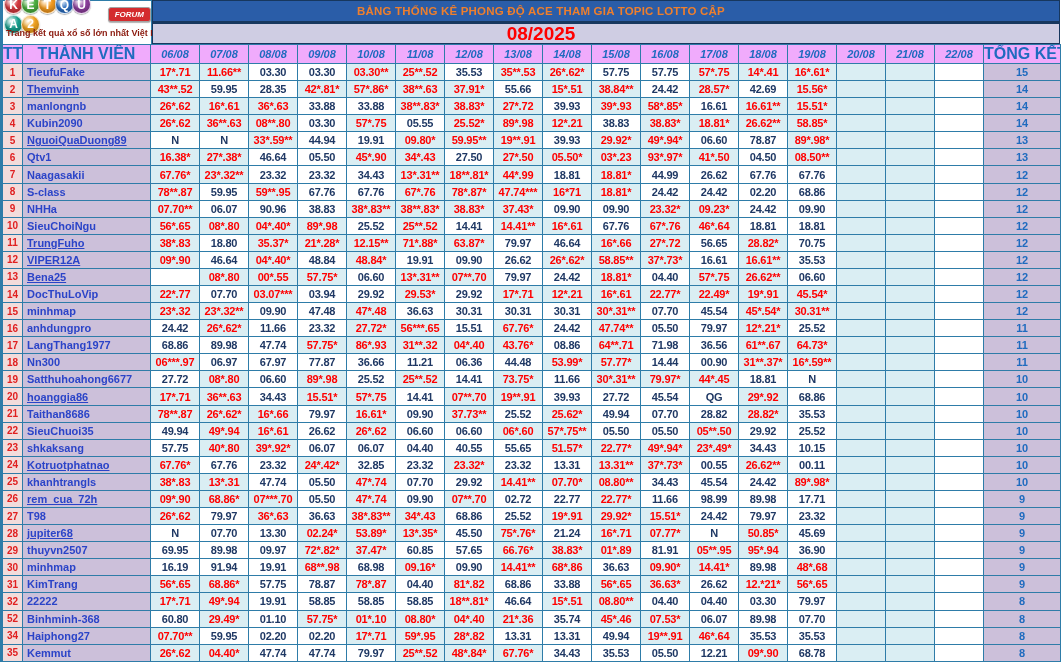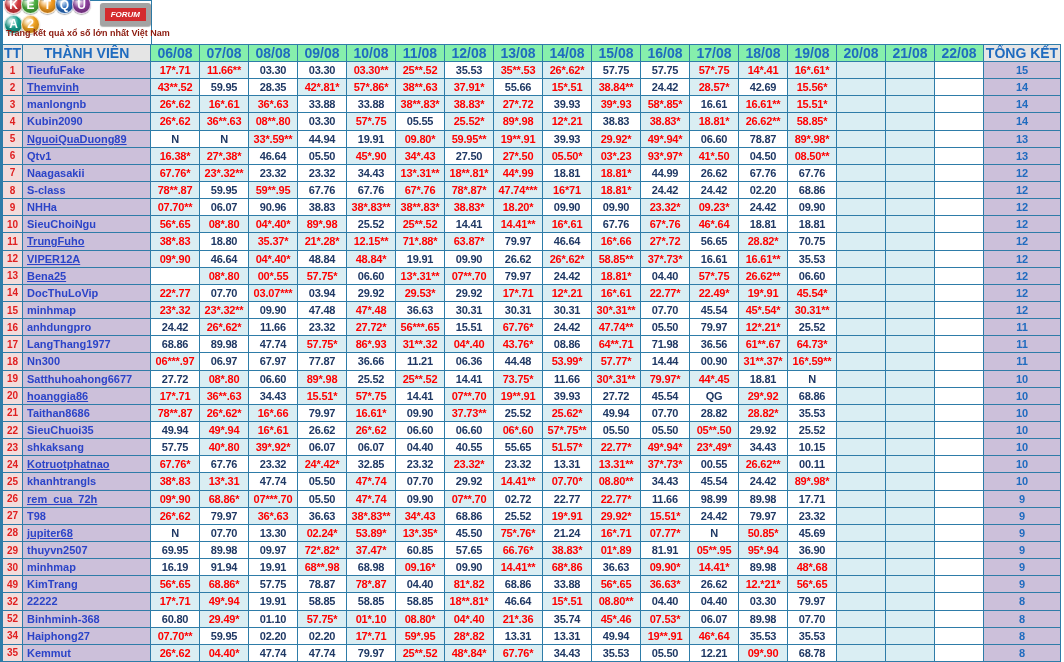--- a/index.html
+++ b/index.html
@@ -9,39 +9,39 @@
   
   #logo-box { position:absolute; left:0; top:0; width:150px; height:44px; background:#fff;
               border:1px solid #2e7ca8; border-bottom:none; padding:2px 0 0 3px; }
   .letters { display:flex; align-items:center; height:22px; }
   .bubble { display:inline-flex; align-items:center; justify-content:center;
             width:19px; height:19px; border-radius:50%; color:#fff; font-weight:bold;
             font-size:12px; margin-left:-2px; border:1px solid rgba(255,255,255,.7);
             box-shadow:inset 0 -3px 4px rgba(0,0,0,.25), 0 1px 1px rgba(0,0,0,.3); }
   #forum-badge { display:inline-block; margin-left:4px; background:#d42b2e; color:#fff;
                  font-style:italic; font-weight:bold; font-size:8px; padding:2px 6px;
-                 border-radius:3px; border:5px solid #a3a3a3; box-shadow:0 1px 1px rgba(0,0,0,.3); }
+                 border-radius:3px; border:1px solid #a3a3a3; box-shadow:0 1px 1px rgba(0,0,0,.3); }
   #tagline { font-size:9px; font-weight:bold; color:#8b1a0e; margin-top:3px; white-space:nowrap; }
   #title-band { position:absolute; left:150px; top:0; width:908px; height:22px;
                 background:#2a5da8; border:1px solid #17375e; display:flex; align-items:center;
                 justify-content:center; padding-right:130px; }
   #title-band .t { color:#ee7f2d; font-weight:bold; font-size:11.5px; letter-spacing:.2px; }
   #month-band { position:absolute; left:150px; top:22px; width:908px; height:22px;
                 background:#cfcde3; border:1px solid #17375e; border-top:2px solid #17375e;
                 display:flex; align-items:center; justify-content:center; padding-right:130px; }
   #month-band .m { color:#f00; font-weight:bold; font-size:19px; }
   
   table { position:absolute; left:0; top:44px; width:1058px; height:618px;
           border-collapse:collapse; table-layout:fixed; }
   td, th { border:1px solid #2e7ca8; overflow:hidden; white-space:nowrap;
            font-weight:bold; text-align:center; padding:0; }
   tr { height:17px; }
   tr.hdr { height:16px; }
-  .h-peach { background:#e5e5e5; color:#1f6bbf; font-size:14px; }
-  .h-date  { background:#86efac; color:#1f6bbf; font-size:14px; }
+  .h-peach { background:#f0abfc; color:#1f6bbf; font-size:16px; }
+  .h-date  { background:#f0abfc; color:#1f6bbf; font-size:11px;font-style:italic; }
   .tt-cell { background:#f2dcdb; color:#e02020; font-size:10px; }
   .member-cell { background:#ccc0da; color:#2b44c8; font-size:11px; text-align:left;
                  padding-left:4px; }
   .member-cell.link span { text-decoration:underline; cursor:pointer; }
   .score { font-size:11px; letter-spacing:-0.2px; }
   .score.red  { color:#f00; background:#daeef3; }
   .score.dark { color:#1f3864; background:#fff; }
   .score.empty-b { background:#daeef3; }
   .score.empty-w { background:#fff; }
   .total-cell { background:#ccc0da; color:#1f6bbf; font-size:11px; }
@@ -52,21 +52,27 @@
 <div id="stage">
 
   <div id="logo-box">
     <div class="letters">
       <span id="letters-slot"><span class="bubble" style="background: radial-gradient(circle at 35% 30%, rgba(255, 255, 255, 0.69) 0%, rgb(214, 57, 63) 45%, rgb(214, 57, 63) 100%);">K</span><span class="bubble" style="background: radial-gradient(circle at 35% 30%, rgba(255, 255, 255, 0.69) 0%, rgb(76, 175, 63) 45%, rgb(76, 175, 63) 100%);">E</span><span class="bubble" style="background: radial-gradient(circle at 35% 30%, rgba(255, 255, 255, 0.69) 0%, rgb(244, 155, 32) 45%, rgb(244, 155, 32) 100%);">T</span><span class="bubble" style="background: radial-gradient(circle at 35% 30%, rgba(255, 255, 255, 0.69) 0%, rgb(43, 111, 194) 45%, rgb(43, 111, 194) 100%);">Q</span><span class="bubble" style="background: radial-gradient(circle at 35% 30%, rgba(255, 255, 255, 0.69) 0%, rgb(142, 63, 158) 45%, rgb(142, 63, 158) 100%);">U</span><span class="bubble" style="background: radial-gradient(circle at 35% 30%, rgba(255, 255, 255, 0.69) 0%, rgb(21, 158, 140) 45%, rgb(21, 158, 140) 100%);">A</span><span class="bubble" style="background: radial-gradient(circle at 35% 30%, rgba(255, 255, 255, 0.69) 0%, rgb(239, 161, 29) 45%, rgb(239, 161, 29) 100%);">2</span></span>
       <span id="forum-badge">FORUM</span>
     </div>
     <div id="tagline">Trang kết quả xổ số lớn nhất Việt Nam</div>
   </div>
 
+  <div id="title-band">
+    <span class="t">BẢNG THỐNG KÊ PHONG ĐỘ ACE THAM GIA TOPIC  LOTTO CẬP</span>
+  </div>
 
+  <div id="month-band">
+    <span class="m">08/2025</span>
+  </div>
 
   <table>
     <colgroup id="cols">
         <col style="width: 20px;">
         <col style="width: 128px;">
         <col style="width: 49px;">
         <col style="width: 49px;">
         <col style="width: 49px;">
         <col style="width: 49px;">
         <col style="width: 49px;">
@@ -289,21 +295,21 @@
         <tr>
           <td class="tt-cell">9</td>
           <td class="member-cell"><span>NHHa</span></td>
           <td class="score red">07.70**</td>
           <td class="score dark">06.07</td>
           <td class="score dark">90.96</td>
           <td class="score dark">38.83</td>
           <td class="score red">38*.83**</td>
           <td class="score red">38**.83*</td>
           <td class="score red">38.83*</td>
-          <td class="score red">18.20*</td>
+          <td class="score red">37.43*</td>
           <td class="score dark">09.90</td>
           <td class="score dark">09.90</td>
           <td class="score red">23.32*</td>
           <td class="score red">09.23*</td>
           <td class="score dark">24.42</td>
           <td class="score dark">09.90</td>
           <td class="score empty-b"></td>
           <td class="score empty-b"></td>
           <td class="score empty-w"></td>
           <td class="total-cell">12</td>
@@ -764,21 +770,21 @@
           <td class="score red">09.90*</td>
           <td class="score red">14.41*</td>
           <td class="score dark">89.98</td>
           <td class="score red">48*.68</td>
           <td class="score empty-b"></td>
           <td class="score empty-b"></td>
           <td class="score empty-w"></td>
           <td class="total-cell">9</td>
         </tr>
         <tr>
-          <td class="tt-cell">49</td>
+          <td class="tt-cell">31</td>
           <td class="member-cell"><span>KimTrang</span></td>
           <td class="score red">56*.65</td>
           <td class="score red">68.86*</td>
           <td class="score dark">57.75</td>
           <td class="score dark">78.87</td>
           <td class="score red">78*.87</td>
           <td class="score dark">04.40</td>
           <td class="score red">81*.82</td>
           <td class="score dark">68.86</td>
           <td class="score dark">33.88</td>

